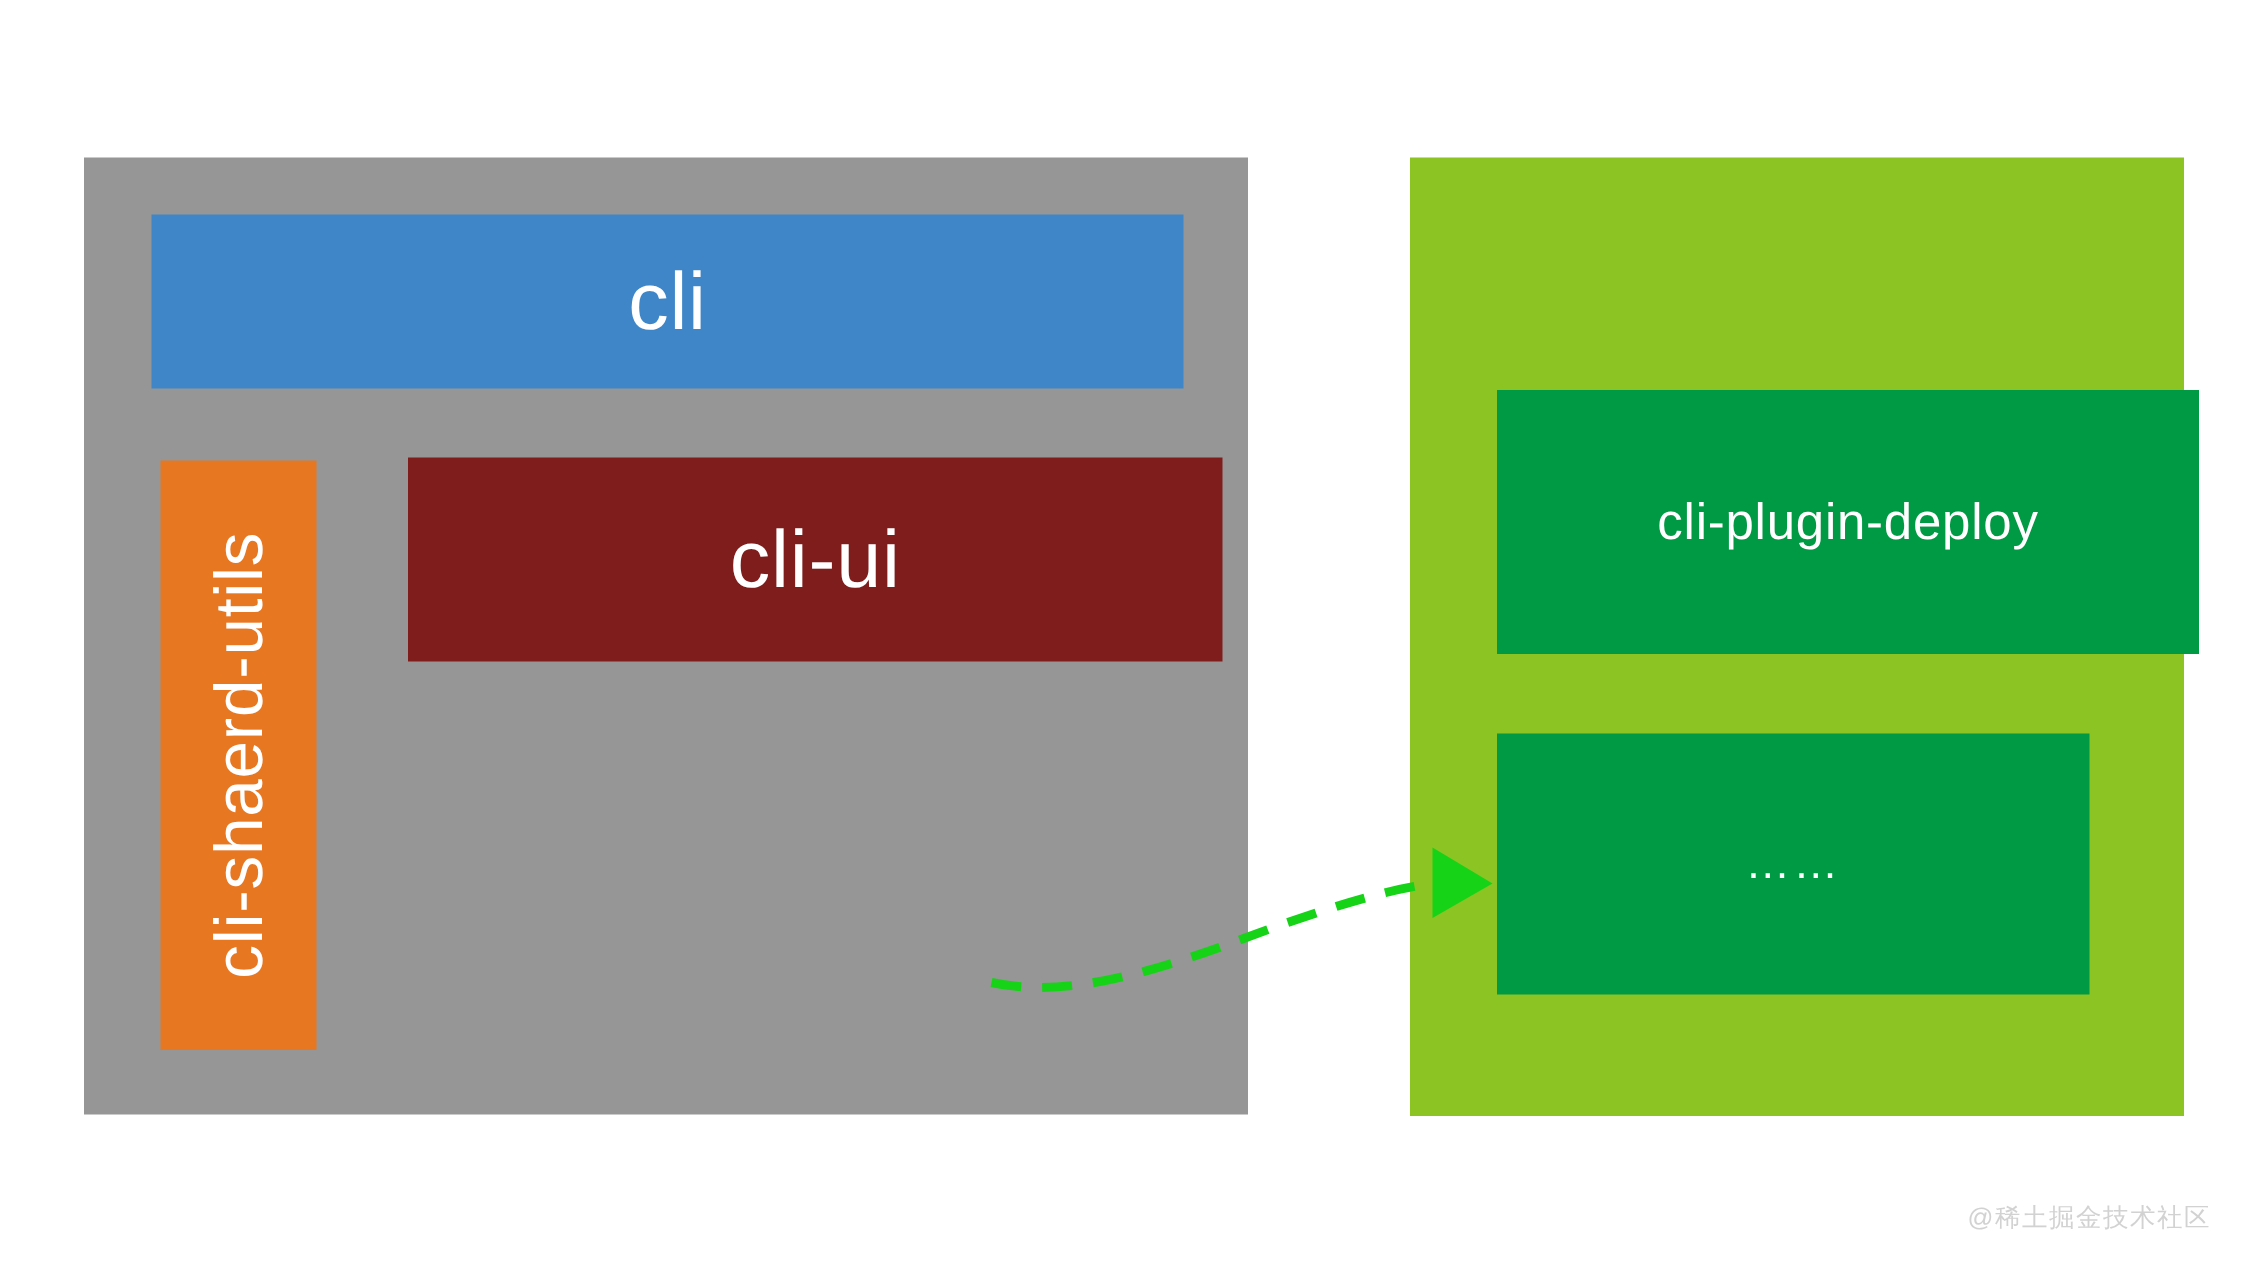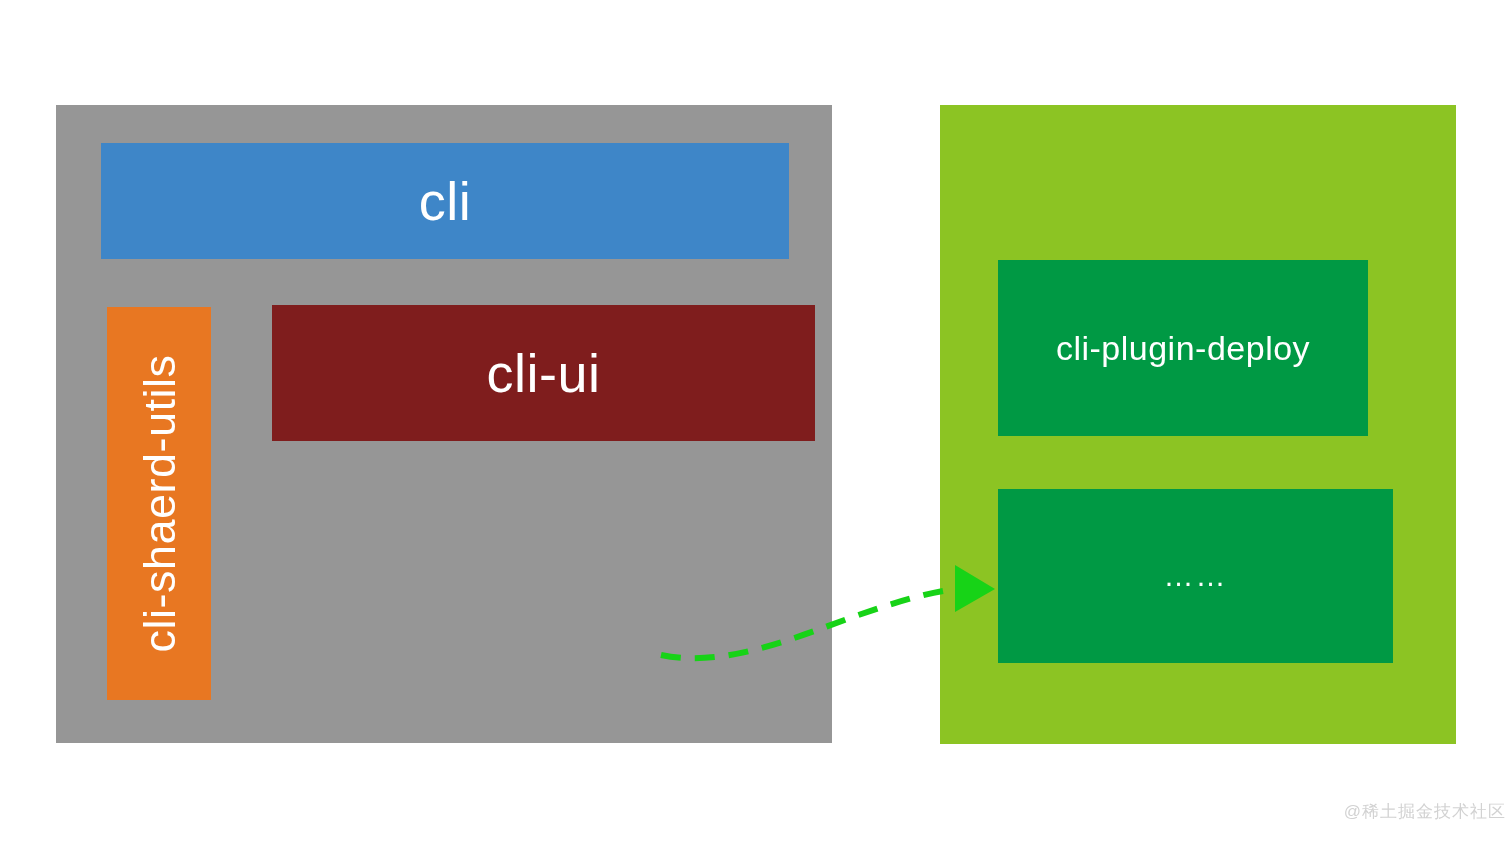--- a/index.html
+++ b/index.html
@@ -101,21 +101,21 @@
     text-align: center;
     color: #ffffff;
     font-size: 36px;
     line-height: 1;
     letter-spacing: 2px;
   }
 
   .box-plugin-deploy {
     left: 998px;
     top: 260px;
-    width: 370px;
+    width: 468px;
     height: 176px;
     background: #009944;
     font-size: 34px;
   }
 
   .box-plugin-more {
     left: 998px;
     top: 489px;
     width: 395px;
     height: 174px;
@@ -130,21 +130,21 @@
     left: 0;
     top: 0;
     width: 1512px;
     height: 851px;
     pointer-events: none;
   }
 
   
   .watermark {
     position: absolute;
-    right: 6px;
+    right: 38px;
     bottom: 28px;
     color: #d2d2d2;
     font-size: 17px;
     letter-spacing: 1px;
     white-space: nowrap;
     margin-left: 48px;
   }
 </style>
 </head>
 <body>

